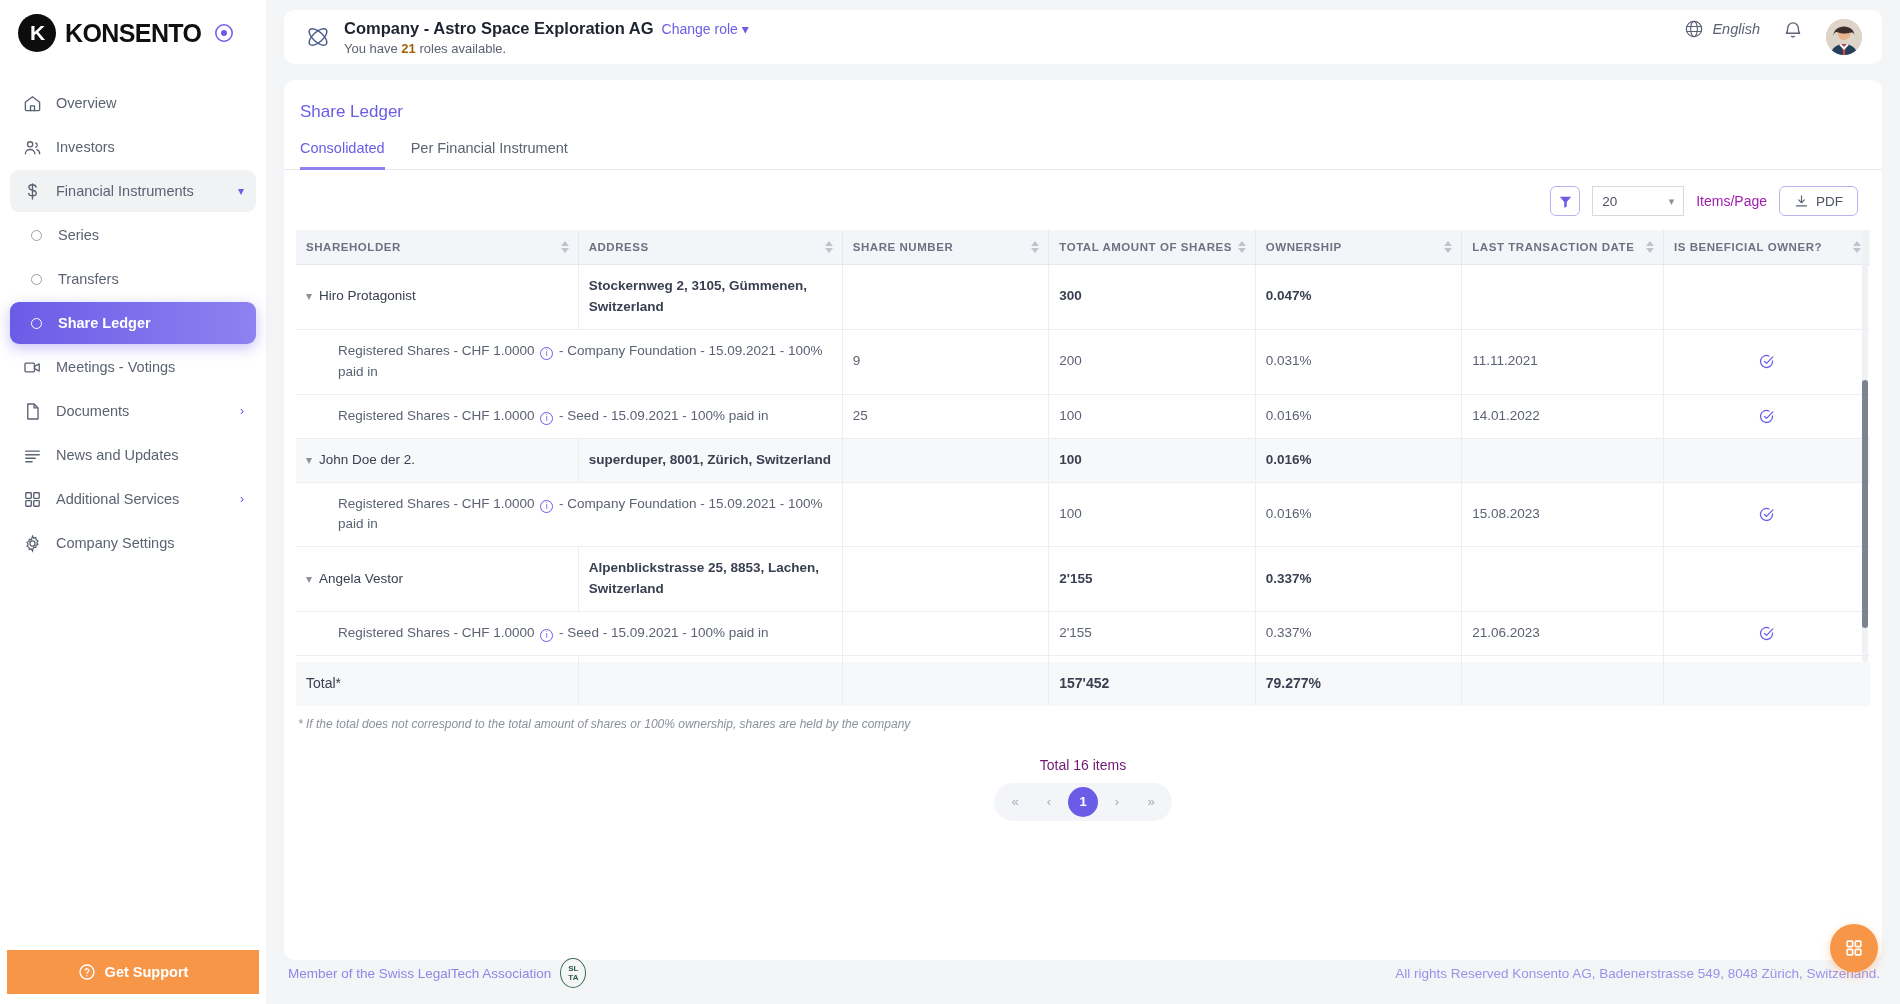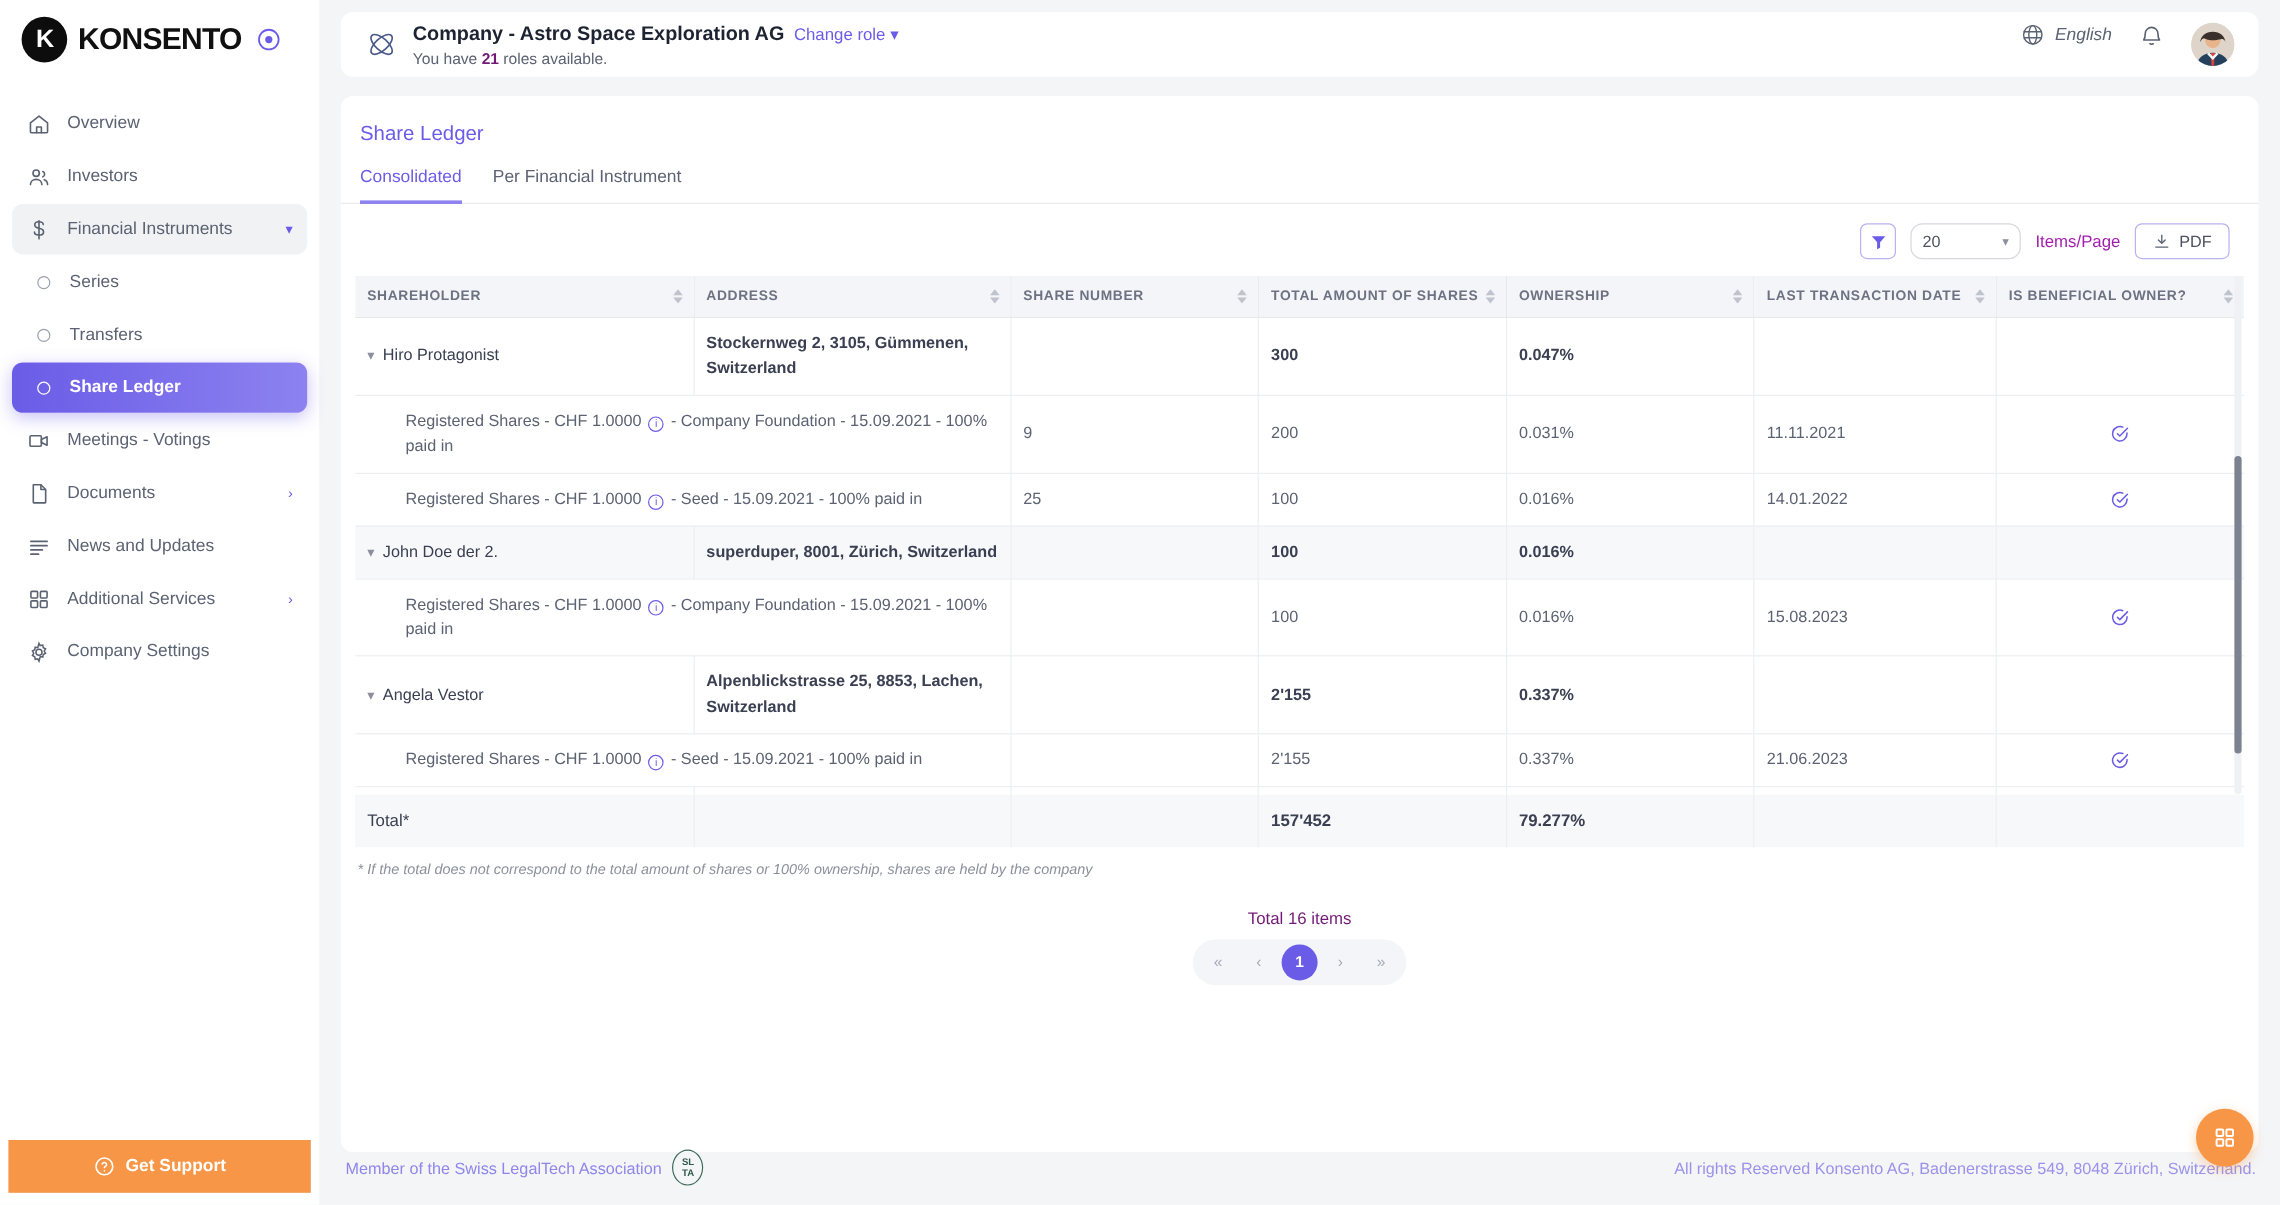--- a/index.html
+++ b/index.html
@@ -58,21 +58,21 @@
 
   .topbar {
     margin: 10px 18px 0 18px; height: 54px; background: #fff;
     border-radius: 10px; display: flex; align-items: center; padding: 0 20px;
   }
   .atom-ico { width: 28px; height: 28px; margin-right: 12px; flex: 0 0 28px; }
   .company-line { display: flex; align-items: baseline; gap: 8px; }
   .company-name { font-size: 16.5px; font-weight: 700; color: #1d2330; }
   .change-role { font-size: 14px; color: #6b5ce7; cursor: pointer; display: flex; align-items: center; gap: 4px; }
   .roles-line { font-size: 13px; color: #5b6272; margin-top: 3px; }
-  .roles-line b { color: #701a75; }
+  .roles-line b { color: #a16207; }
   .topbar-right { margin-left: auto; display: flex; align-items: flex-start; gap: 22px; font-style: italic; }
   .lang { display: flex; align-items: center; gap: 8px; color: #5b6272; font-size: 14.5px; cursor: pointer; }
   .avatar {
     width: 36px; height: 36px; border-radius: 50%; overflow: hidden;
     background: #d8d0c8; display: block; cursor: pointer;
   }
 
   .card {
     margin: 16px 18px 0 18px; background: #fff; border-radius: 10px;
     height: 880px; position: relative;
@@ -85,21 +85,21 @@
     border-bottom: 3px solid transparent; margin-bottom: -1px;
   }
   .tab.active { color: #6b5ce7; border-bottom-color: #8d82f0; }
 
   .toolbar { display: flex; align-items: center; justify-content: flex-end; gap: 12px; padding: 16px 24px 14px 0; }
   .filter-btn {
     width: 30px; height: 30px; border: 1px solid #b9b2f0; border-radius: 6px;
     display: flex; align-items: center; justify-content: center; cursor: pointer; background:#fff;
   }
   .page-select {
-    width: 92px; height: 30px; border: 1px solid #d6d8de; border-radius: 10px;
+    width: 92px; height: 30px; border: 1px solid #d6d8de; border-radius: 0;
     display: flex; align-items: center; padding: 0 9px; font-size: 13.5px;
     color: #4d5260; cursor: pointer; background: #fff;
   }
   .page-select .caret { margin-left: auto; color: #8b909c; font-size: 11px; }
   .items-label { font-size: 14px; color: #a21caf; }
   .pdf-btn {
     display: flex; align-items: center; gap: 7px; height: 30px; padding: 0 14px;
     border: 1px solid #b9b2f0; border-radius: 6px; color: #4d5260;
     font-size: 13.5px; cursor: pointer; background: #fff;
   }

